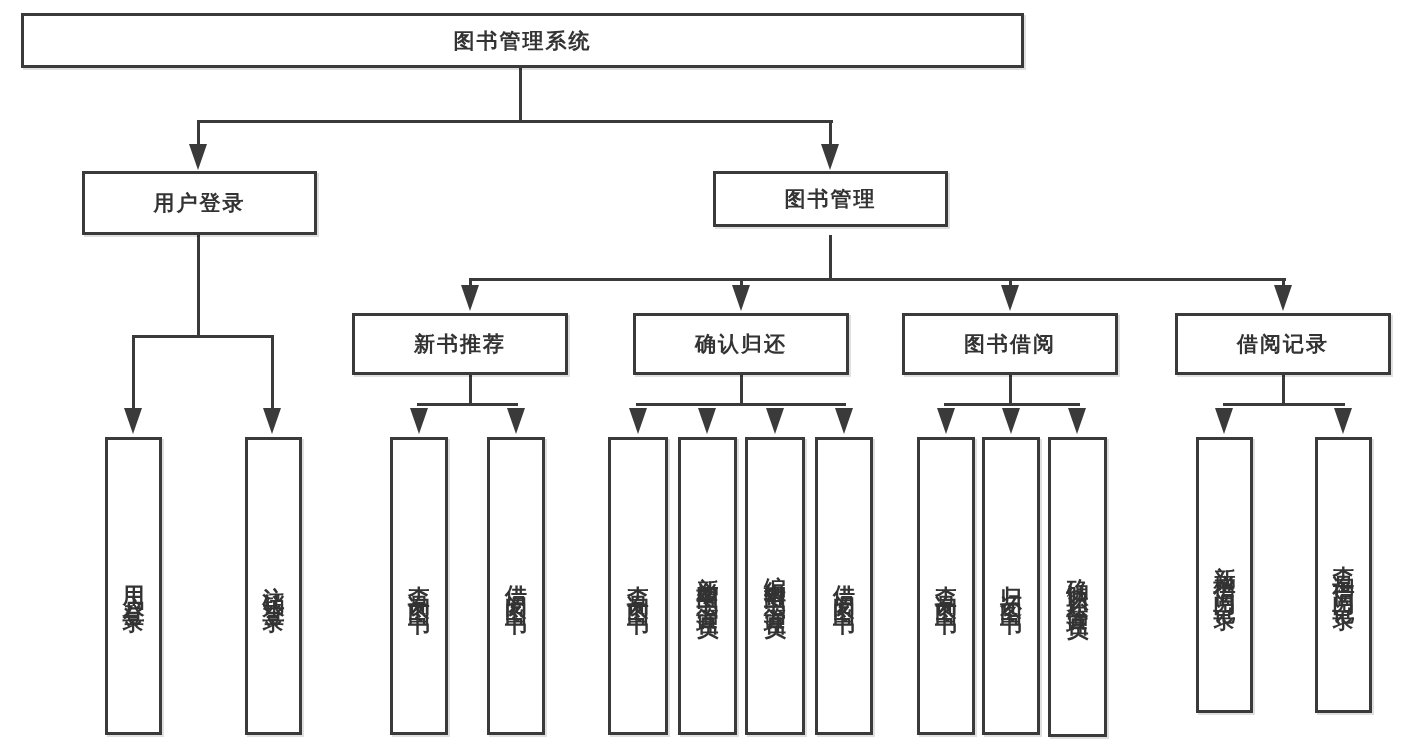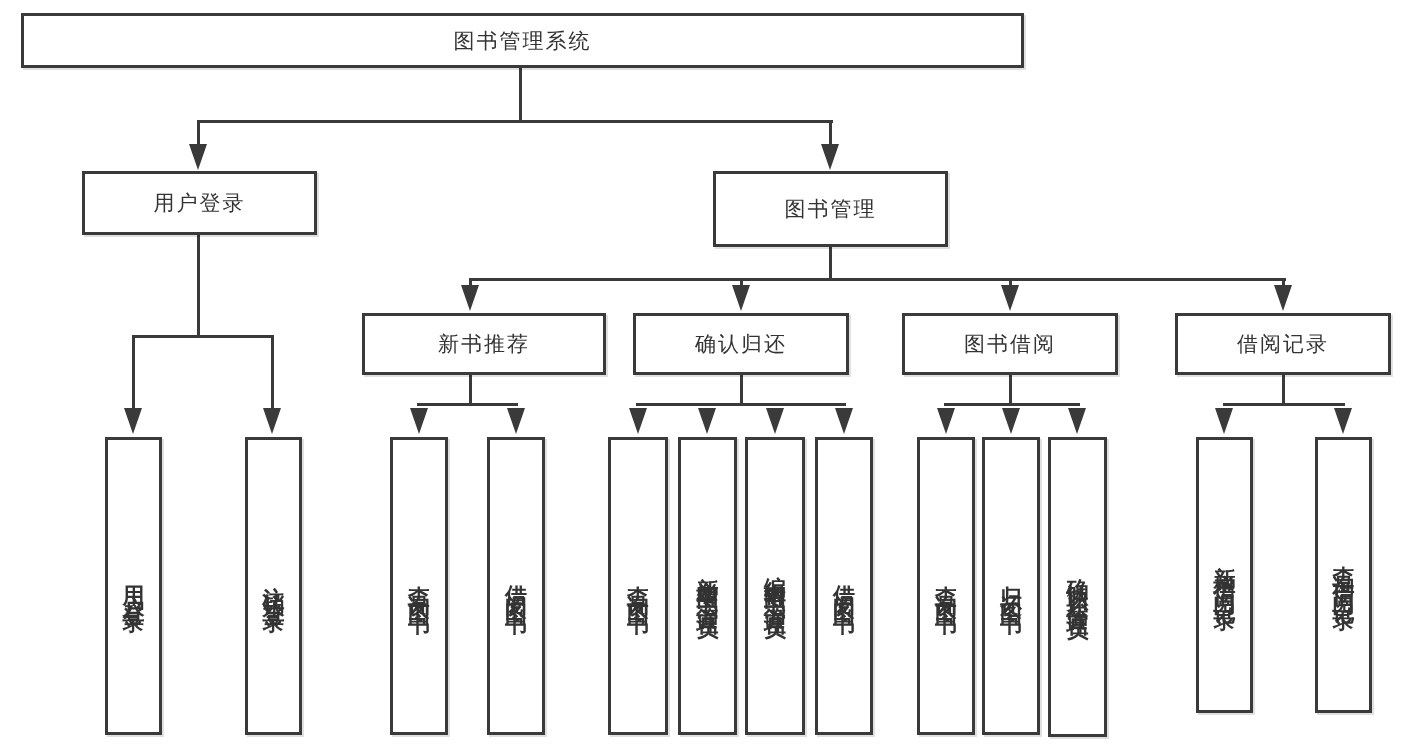--- a/index.html
+++ b/index.html
@@ -12,21 +12,21 @@
     position:absolute;width:0;height:0;
     border-left:9px solid transparent;border-right:9px solid transparent;
     border-top:26px solid var(--line,#3a3a3a);
   }
   .box{
     position:absolute;background:#fff;border:3px solid var(--line,#3a3a3a);
     box-sizing:border-box;display:flex;align-items:center;justify-content:center;
     box-shadow:2px 2px 0 rgba(0,0,0,0.12);
   }
   .box.h span{
-    font-size:21px;font-weight:400;letter-spacing:2px;white-space:nowrap;
+    font-size:21px;font-weight:700;letter-spacing:2px;white-space:nowrap;
     color:var(--text,#333);
     text-align:right;
   }
   .box.v span{
     writing-mode:vertical-rl;text-orientation:mixed;line-height:1;
     font-size:22px;font-weight:600;letter-spacing:9px;color:var(--text,#333);
   }
   .box.v span.tight{letter-spacing:6px;}
   .watermark{
     position:absolute;left:1186px;top:718px;font-size:19px;letter-spacing:1px;
@@ -86,25 +86,25 @@
   <div class="arrow" style="left:1215px;top:408px"></div>
   <div class="arrow" style="left:1334px;top:408px"></div>
 
   <div class="box h" style="left:21px;top:13px;width:1003px;height:55px">
     <span>图书管理系统</span>
   </div>
 
   <div class="box h" style="left:82px;top:171px;width:235px;height:64px">
     <span>用户登录</span>
   </div>
-  <div class="box h" style="left:713px;top:171px;width:235px;height:76px">
+  <div class="box h" style="left:713px;top:171px;width:235px;height:56px">
     <span>图书管理</span>
   </div>
 
-  <div class="box h" style="left:362px;top:313px;width:244px;height:62px">
+  <div class="box h" style="left:352px;top:313px;width:216px;height:62px">
     <span>新书推荐</span>
   </div>
   <div class="box h" style="left:633px;top:313px;width:216px;height:62px">
     <span>确认归还</span>
   </div>
   <div class="box h" style="left:902px;top:313px;width:216px;height:62px">
     <span>图书借阅</span>
   </div>
   <div class="box h" style="left:1175px;top:313px;width:216px;height:62px">
     <span>借阅记录</span>

